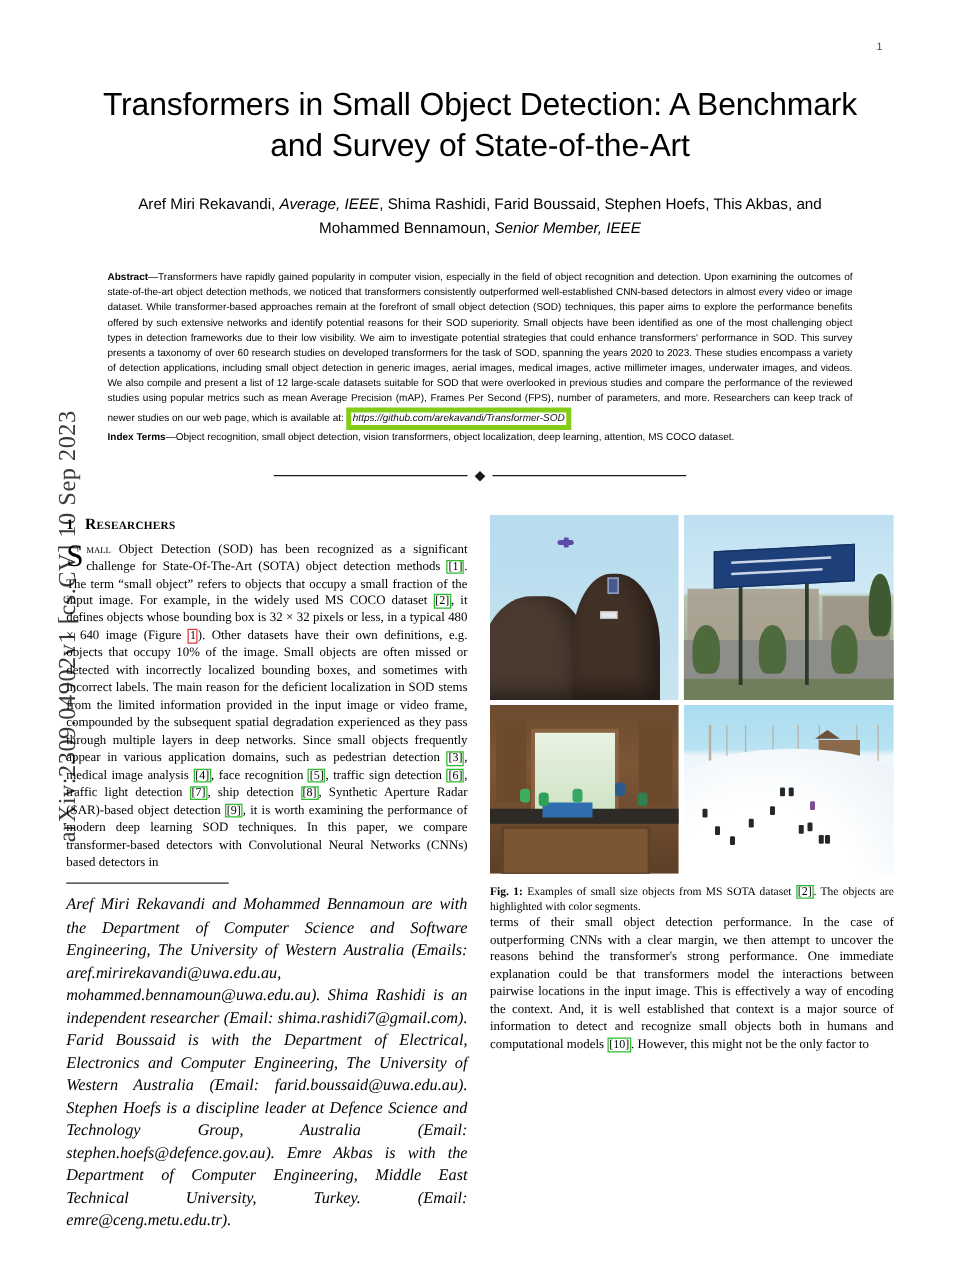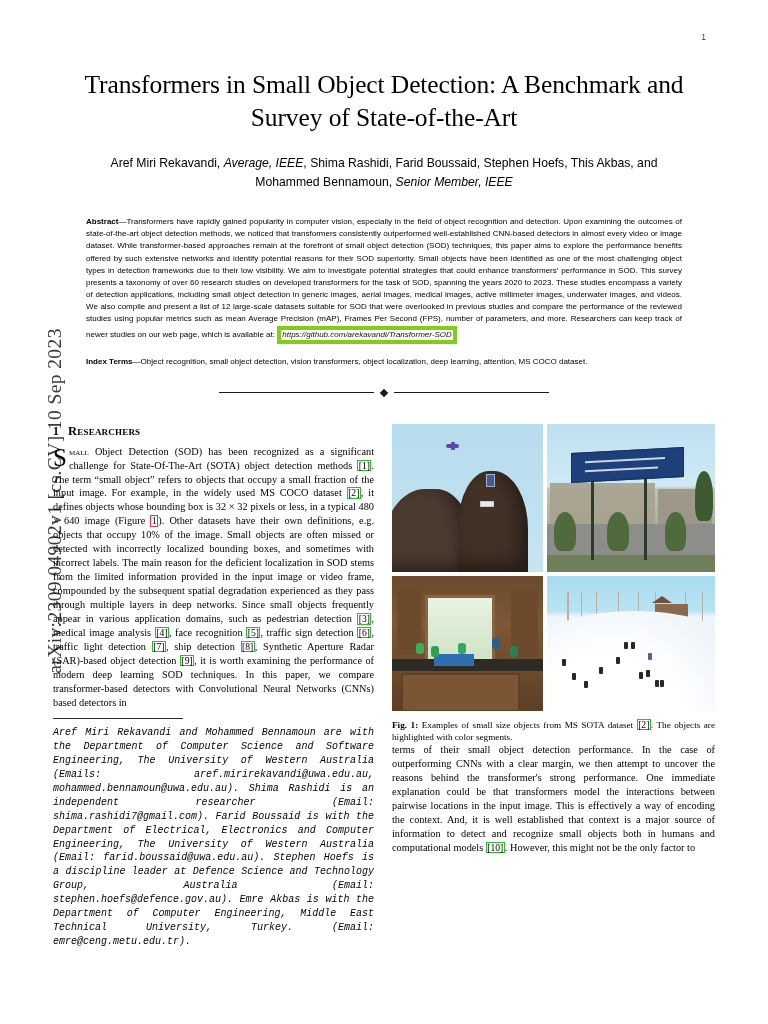--- a/index.html
+++ b/index.html
@@ -48,21 +48,21 @@
     left: 52px;
     top: 0;
     width: 664px;
     height: 1024px;
   }
 
   
   .title {
     margin-top: 68px;
     text-align: center;
-    font-family: Liberation Serif, serif;
+    font-family: Liberation Sans, sans-serif;
     font-size: 25.5px;
     font-weight: 400;
     line-height: 1.30;
     letter-spacing: -0.1px;
     padding: 0 18px;
   }
 
   
   .authors {
     margin-top: 20px;
@@ -86,21 +86,20 @@
   .url-link {
     display: inline-block;
     color: #101010;
     border: 4px solid #84cc16;
     padding: 0px 1px;
     line-height: 1.25;
     text-decoration: none;
     font-style: italic;
   }
   .index-terms {
-    margin-top: 12px;
     font-family: "Liberation Sans", sans-serif;
     font-size: 8.0px;
     line-height: 1.52;
     text-align: justify;
   }
 
   
   .ornament {
     margin: 22px auto 0 auto;
     width: 330px;
@@ -183,25 +182,24 @@
   }
 
   
   .footnote-rule {
     width: 130px;
     height: 1px;
     background: #2b2b2b;
     margin: 9px 0 7px 0;
   }
   .footnote {
-    font-size: 10px;
+    font-size: 13px;
     line-height: 1.39;
     text-align: justify;
     font-style: italic;
-    font-family: Liberation Mono, monospace;
   }
 
   
   .figure-block { margin: 0; }
   .fig-grid {
     display: grid;
     grid-template-columns: 151px 168px;
     grid-template-rows: 148px 135px;
     gap: 4px;
     width: 323px;

